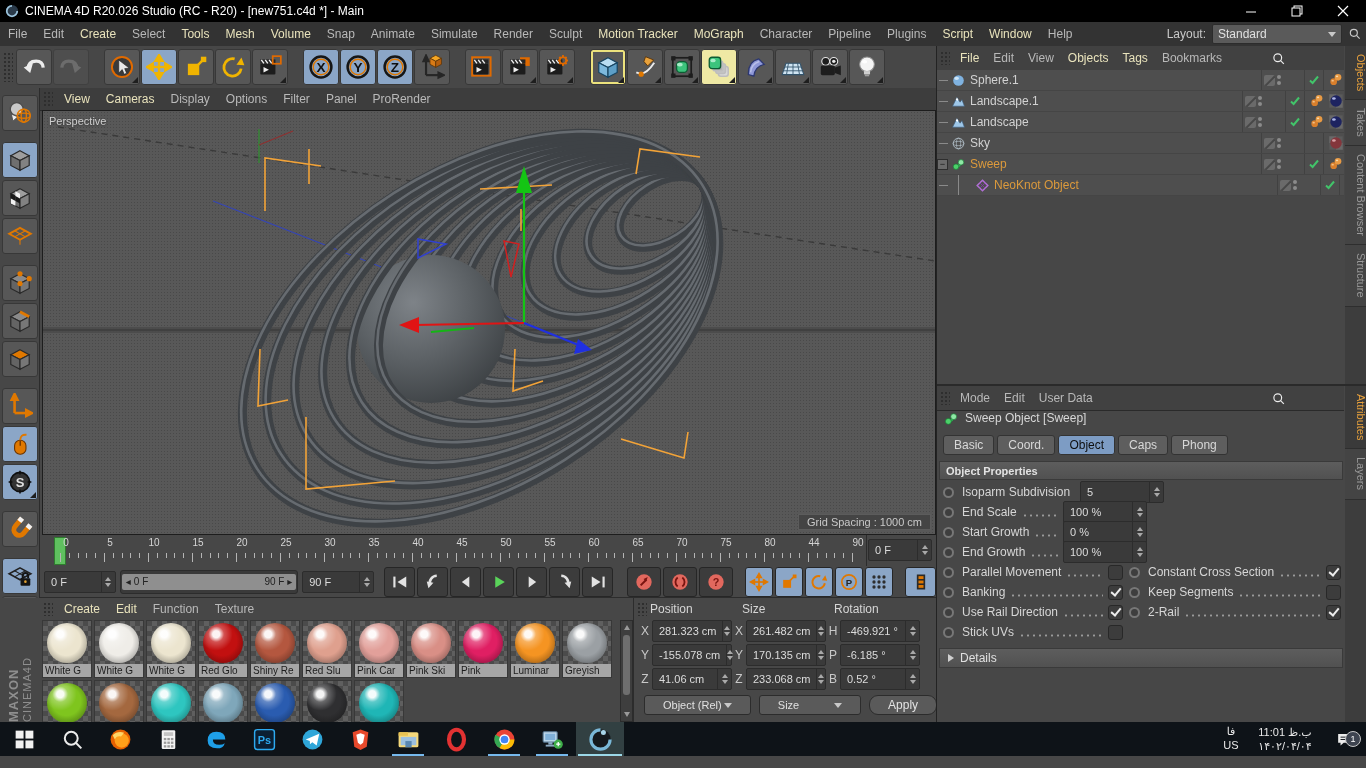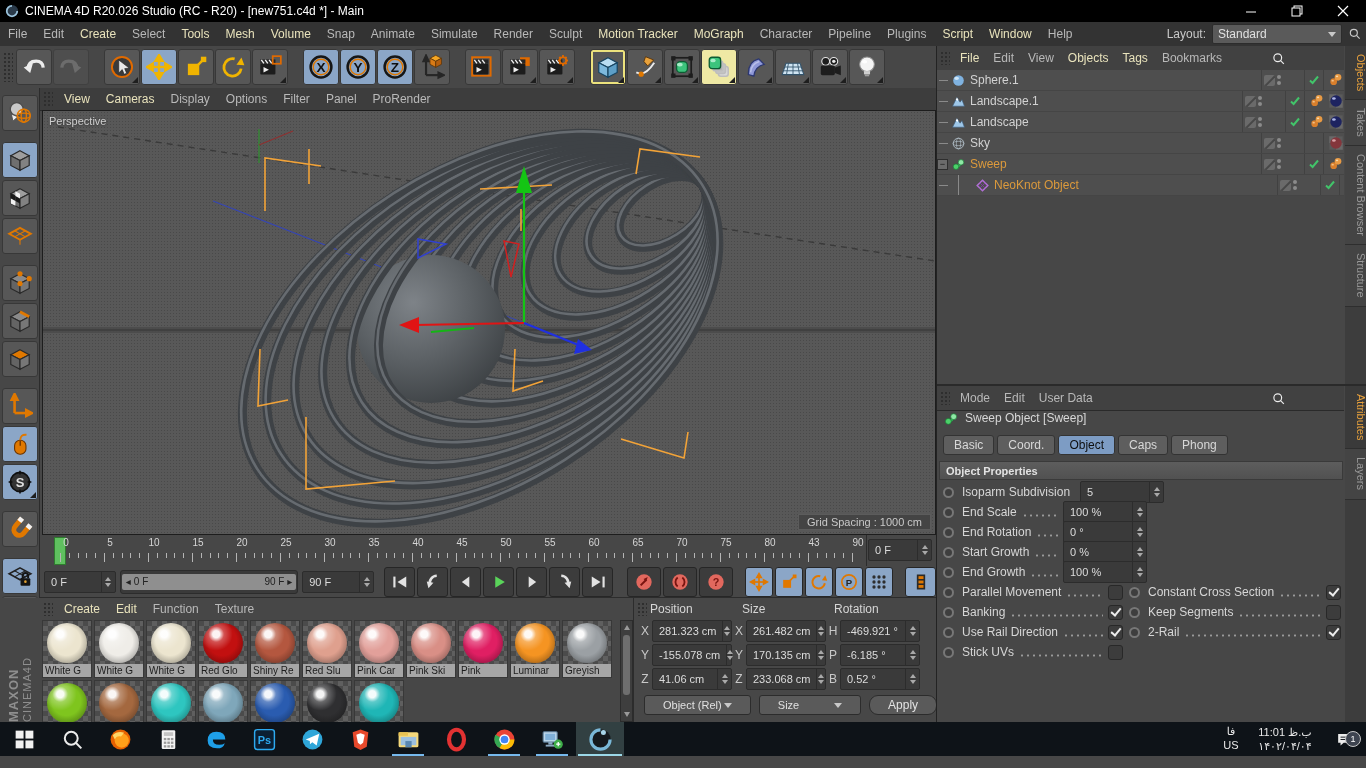--- a/index.html
+++ b/index.html
@@ -805,21 +805,21 @@
           <div class="tick minor" style="left:697.6px"></div>
           <div class="tick minor" style="left:706.4000000000001px"></div>
           <div class="tick minor" style="left:715.2px"></div>
           <div class="tick major" style="left:724px"></div>
           <div class="ticklabel" style="left:730px">80</div>
           <div class="tick minor" style="left:732.8000000000001px"></div>
           <div class="tick minor" style="left:741.6px"></div>
           <div class="tick minor" style="left:750.4000000000001px"></div>
           <div class="tick minor" style="left:759.2px"></div>
           <div class="tick major" style="left:768.0000000000001px"></div>
-          <div class="ticklabel" style="left:774.0000000000001px">43</div>
+          <div class="ticklabel" style="left:774.0000000000001px">44</div>
           <div class="tick minor" style="left:776.8000000000001px"></div>
           <div class="tick minor" style="left:785.6px"></div>
           <div class="tick minor" style="left:794.4000000000001px"></div>
           <div class="tick minor" style="left:803.2px"></div>
           <div class="tick major" style="left:812.0000000000001px"></div>
           <div class="ticklabel" style="left:818.0000000000001px">90</div>
         </div>
     </div>
     <div id="tl-spin" class="spinbox" style="width:62px">
       <span class="val">0 F</span>
@@ -1534,32 +1534,20 @@
       <span class="spinbox abox" style="margin-right: 220px;">
         <span class="val">100 %</span>
         <span class="spin">
                 <i class="up"></i>
                 <i class="dn"></i>
               </span>
       </span>
     </div>
     <div class="arow">
       <span class="bullet"></span>
-      <span class="alabel">End Rotation</span>
-      <span class="leader"></span>
-      <span class="spinbox abox" style="margin-right: 220px;">
-        <span class="val">0 °</span>
-        <span class="spin">
-                <i class="up"></i>
-                <i class="dn"></i>
-              </span>
-      </span>
-    </div>
-    <div class="arow">
-      <span class="bullet"></span>
       <span class="alabel">Start Growth</span>
       <span class="leader"></span>
       <span class="spinbox abox" style="margin-right: 220px;">
         <span class="val">0 %</span>
         <span class="spin">
                 <i class="up"></i>
                 <i class="dn"></i>
               </span>
       </span>
     </div>
@@ -1620,20 +1608,24 @@
           <div class="arow">
       <span class="ccol" style="width:180px;flex:none;padding-right:6px;">
       <span class="bullet"></span>
       <span class="alabel">Stick UVs</span>
       <span class="leader"></span>
       <span class="cbx"></span>
             </span>
       <span class="ccol" style="flex:1;padding-right:26px;"></span>
     </div>
         </div>
+      <div id="details-bar">
+        <span class="tri-r"></span>
+        <span>Details</span>
+      </div>
       <div class="vtabs" id="am-vtabs" style="top:0;height:338px;">
           <div class="vtab active">Attributes</div>
           <div class="vtab">Layers</div>
         </div>
     </div>
   </div>
 
   <div id="taskbar" class="abs">
     <div id="task-apps" style="display:flex;">
         <div class="tcell">

